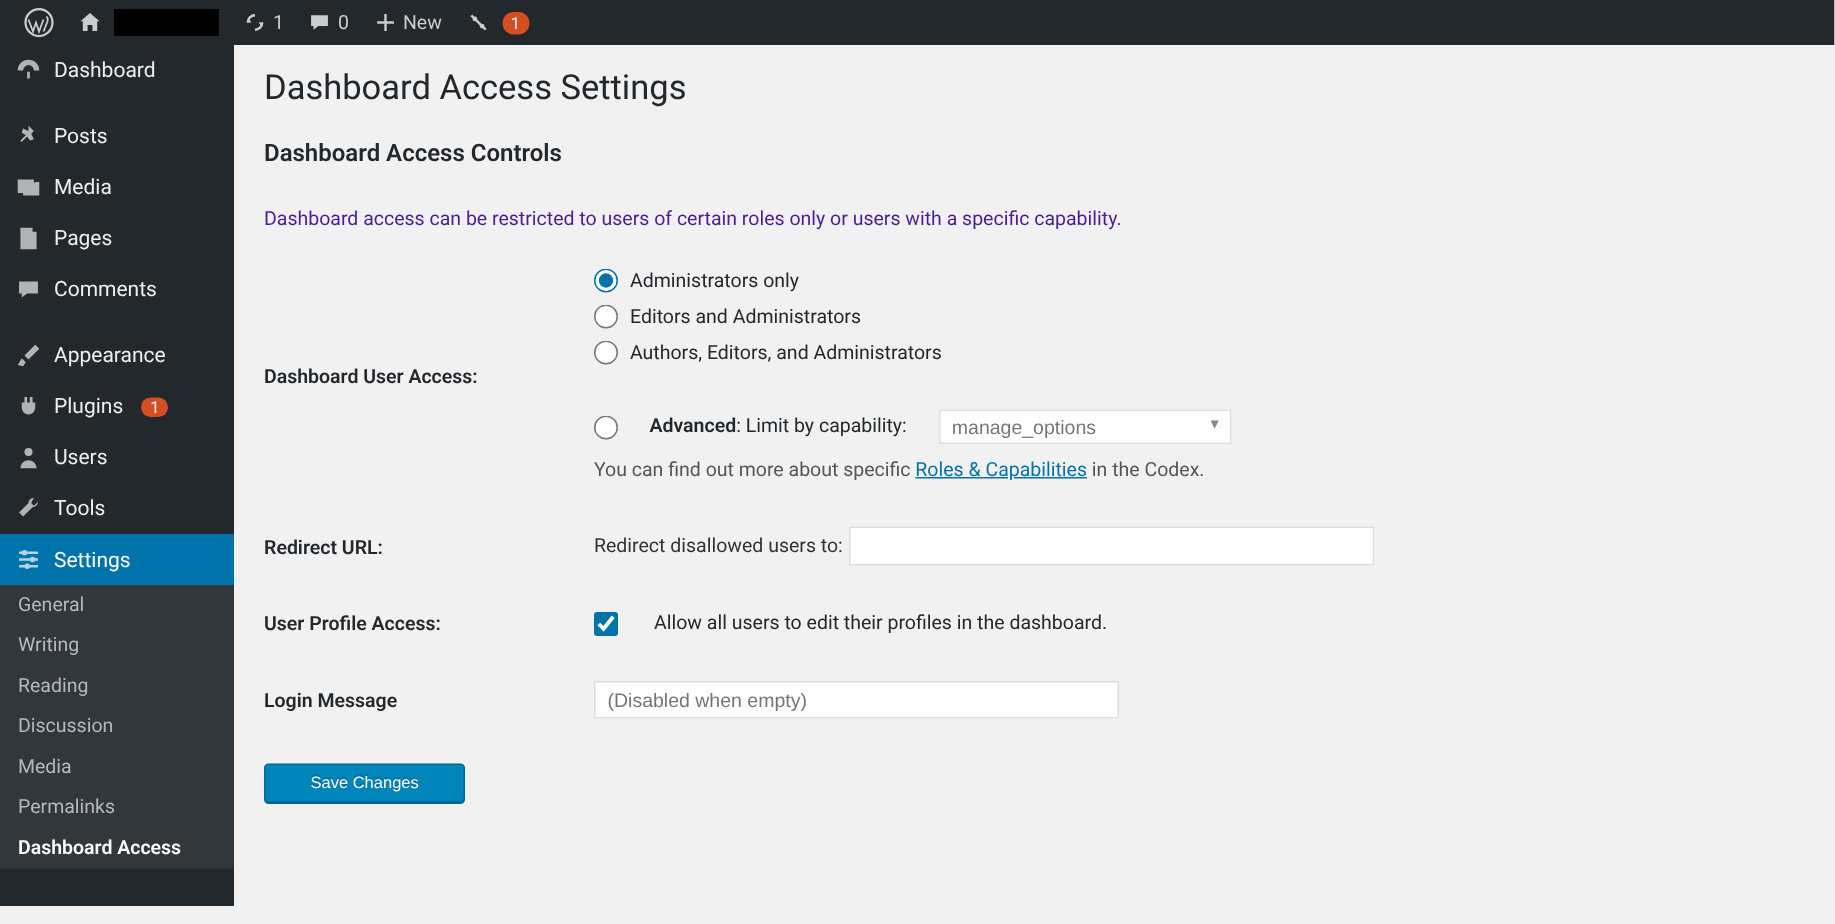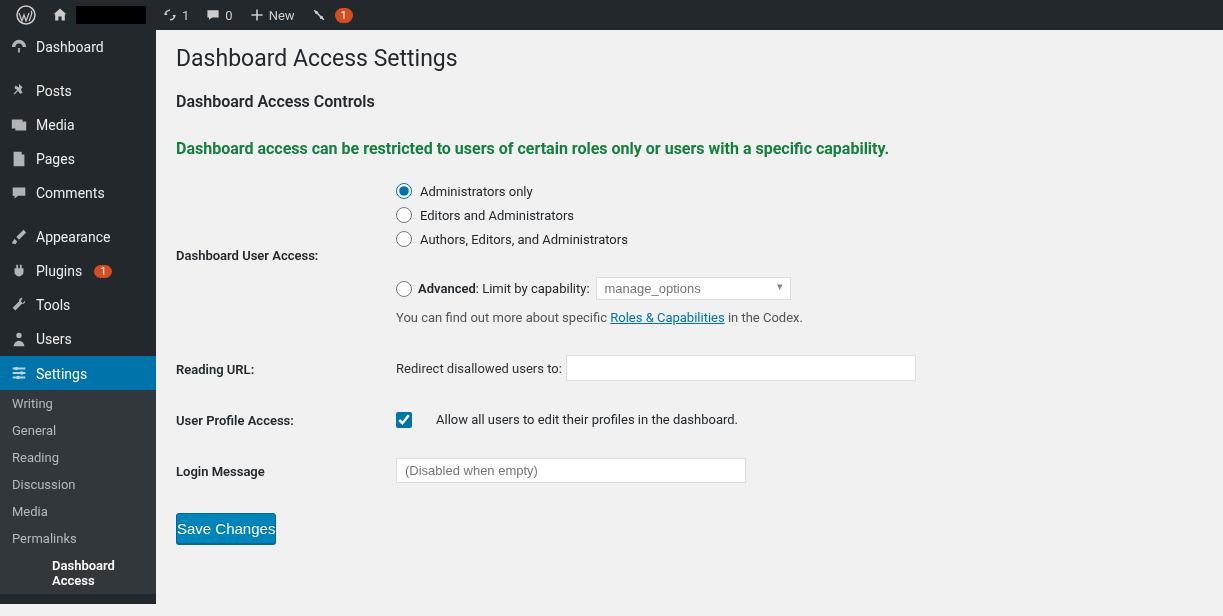--- a/index.html
+++ b/index.html
@@ -17,49 +17,49 @@
 .sidebar-item { display: flex; align-items: center; gap: 8px; padding: 8px 10px; color: #eee; font-size: 14px; cursor: pointer; }
 .sidebar-item.sep { margin-top: 10px; }
 .sidebar-item.active { background: #0073aa; color: #fff; position: relative; align-items: flex-end; }
 .sidebar-item.active::after { content: ''; position: absolute; right: -8px; top: 50%; transform: translateY(-50%); width: 0; height: 0; border: 8px solid transparent; border-right-color: #f1f1f1; }
 .sidebar-icon { width: 18px; height: 18px; opacity: 0.7; flex-shrink: 0; }
 .sidebar-badge { background: #d54e21; color: #fff; border-radius: 10px; padding: 0 6px; font-size: 11px; margin-left: 4px; }
 
 
 .submenu { background: #32373c; }
 .submenu-item { padding: 6px 12px; color: #b4b9be; font-size: 13px; cursor: pointer; }
-.submenu-item.current { color: #fff; font-weight: 600; margin-left: 40px; }
+.submenu-item.current { color: #fff; font-weight: 600; }
 
 
 .main { position: absolute; left: 156px; top: 30px; right: 0; bottom: 0; padding: 15px 20px; overflow-y: auto; background: #f1f1f1; }
 .page-title { font-size: 23px; font-weight: 400; color: #23282d; margin-bottom: 20px; }
 .section-title { font-size: 16px; font-weight: 600; color: #23282d; margin-bottom: 28px; }
-.section-desc { color: #15803d; font-size: 16px; margin-bottom: 25px; font-weight: bold; }
+.section-desc { color: #4c1d95; font-size: 13px; margin-bottom: 25px; }
 
 .form-row { display: flex; align-items: center; margin-bottom: 30px; }
 .form-label { width: 220px; font-weight: 600; color: #23282d; font-size: 13px; padding-top: 2px; }
 .form-field { flex: 1; }
 .radio-row { display: flex; align-items: center; gap: 8px; margin-bottom: 8px; font-size: 13px; color: #23282d; }
 .radio-row input[type=radio] { width: 16px; height: 16px; accent-color: #0073aa; }
-.radio-advanced { margin-top: 30px; display: flex; align-items: center; gap: 6px; flex-wrap: wrap; }
+.radio-advanced { margin-top: 30px; display: flex; align-items: center; gap: 21px; flex-wrap: wrap; }
 .advanced-label { font-weight: 600; }
 .select-cap { color: #777; border: 1px solid #ddd; background: #fff; padding: 3px 22px 3px 8px; font-size: 13px; appearance: none; position: relative; width: 195px; }
 .select-wrap { position: relative; display: inline-block; }
 .select-wrap::after { content: '▾'; position: absolute; right: 8px; top: 3px; color: #888; pointer-events: none; font-size: 11px; }
 .caps-desc { margin-top: 10px; font-size: 13px; color: #555; }
 .caps-desc a { color: #0073aa; text-decoration: underline; }
 
 .text-input { border: 1px solid #ddd; padding: 4px 8px; font-size: 13px; width: 350px; background: #fff; color: #1d4ed8; }
 .text-input.narrow { width: 350px; }
 .redirect-wrap { display: flex; align-items: center; gap: 4px; }
 .redirect-input { border: 1px solid #ddd; background: #fff; height: 26px; width: 350px; display: flex; align-items: center; }
 .checkbox-row { display: flex; align-items: center; gap: 24px; font-size: 13px; color: #23282d; }
 .checkbox-row input[type=checkbox] { width: 16px; height: 16px; accent-color: #0073aa; }
 
-.save-btn { background: #0085ba; border: 1px solid #006799; color: #fff; padding: 6px 0; font-size: 15px; border-radius: 3px; cursor: pointer; text-shadow: 0 -1px 0 rgba(0,0,0,0.2); box-shadow: 0 1px 0 #006799; }
+.save-btn { background: #0085ba; border: 1px solid #006799; color: #fff; padding: 6px 30px; font-size: 11px; border-radius: 3px; cursor: pointer; text-shadow: 0 -1px 0 rgba(0,0,0,0.2); box-shadow: 0 1px 0 #006799; }
 
 svg { display: block; }
 </style>
 </head>
 <body>
 
 <div class="toolbar">
   <div class="toolbar-item">
     <svg class="wp-logo" viewBox="0 0 20 20" fill="#ccc">
         <circle cx="10" cy="10" r="9" fill="none" stroke="#ccc" stroke-width="1.5"></circle>
@@ -141,43 +141,43 @@
   </div>
   <div class="sidebar-item">
     <svg class="sidebar-icon" viewBox="0 0 20 20" fill="currentColor">
         <path d="M7 3v4H5v4a5 5 0 0010 0V7h-2V3h-2v4H9V3z"></path>
       </svg>
     <span>Plugins</span>
     <span class="sidebar-badge">1</span>
   </div>
   <div class="sidebar-item">
     <svg class="sidebar-icon" viewBox="0 0 20 20" fill="currentColor">
-        <path d="M14 2a4 4 0 00-4 4l-7 7 3 3 7-7a4 4 0 004-4l-3 3-2-2z"></path>
-      </svg>
-    <span>Tools</span>
-  </div>
-  <div class="sidebar-item">
-    <svg class="sidebar-icon" viewBox="0 0 20 20" fill="currentColor">
         <circle cx="10" cy="6" r="3"></circle>
         <path d="M4 18a6 6 0 0112 0z"></path>
       </svg>
     <span>Users</span>
+  </div>
+  <div class="sidebar-item">
+    <svg class="sidebar-icon" viewBox="0 0 20 20" fill="currentColor">
+        <path d="M14 2a4 4 0 00-4 4l-7 7 3 3 7-7a4 4 0 004-4l-3 3-2-2z"></path>
+      </svg>
+    <span>Tools</span>
   </div>
   <div class="sidebar-item active">
     <svg class="sidebar-icon" viewBox="0 0 20 20" fill="currentColor">
         <path d="M3 5h14M3 10h14M3 15h14" stroke="currentColor" stroke-width="2"></path>
         <circle cx="7" cy="5" r="2"></circle>
         <circle cx="13" cy="10" r="2"></circle>
         <circle cx="9" cy="15" r="2"></circle>
       </svg>
     <span>Settings</span>
   </div>
   <div class="submenu">
+    <div class="submenu-item">General</div>
     <div class="submenu-item">Writing</div>
-    <div class="submenu-item">General</div>
     <div class="submenu-item">Reading</div>
     <div class="submenu-item">Discussion</div>
     <div class="submenu-item">Media</div>
     <div class="submenu-item">Permalinks</div>
     <div class="submenu-item current">Dashboard Access</div>
   </div>
 </div>
 
 <div class="main">
   <h1 class="page-title">Dashboard Access Settings</h1>
@@ -208,21 +208,21 @@
           </select>
         </span>
       </div>
       <div class="caps-desc">
         <span>You can find out more about specific </span><a href="#">Roles &amp; Capabilities</a><span> in the Codex.</span>
       </div>
     </div>
   </div>
 
   <div class="form-row">
-    <div class="form-label">Reading URL:</div>
+    <div class="form-label">Redirect URL:</div>
     <div class="form-field redirect-wrap">
       <span>Redirect disallowed users to:</span>
       <div class="redirect-input">
         <input type="text" style="border: none; flex: 1 1 0%; height: 100%; padding: 0px 6px; outline: none;">
       </div>
     </div>
   </div>
 
   <div class="form-row">
     <div class="form-label">User Profile Access:</div>

